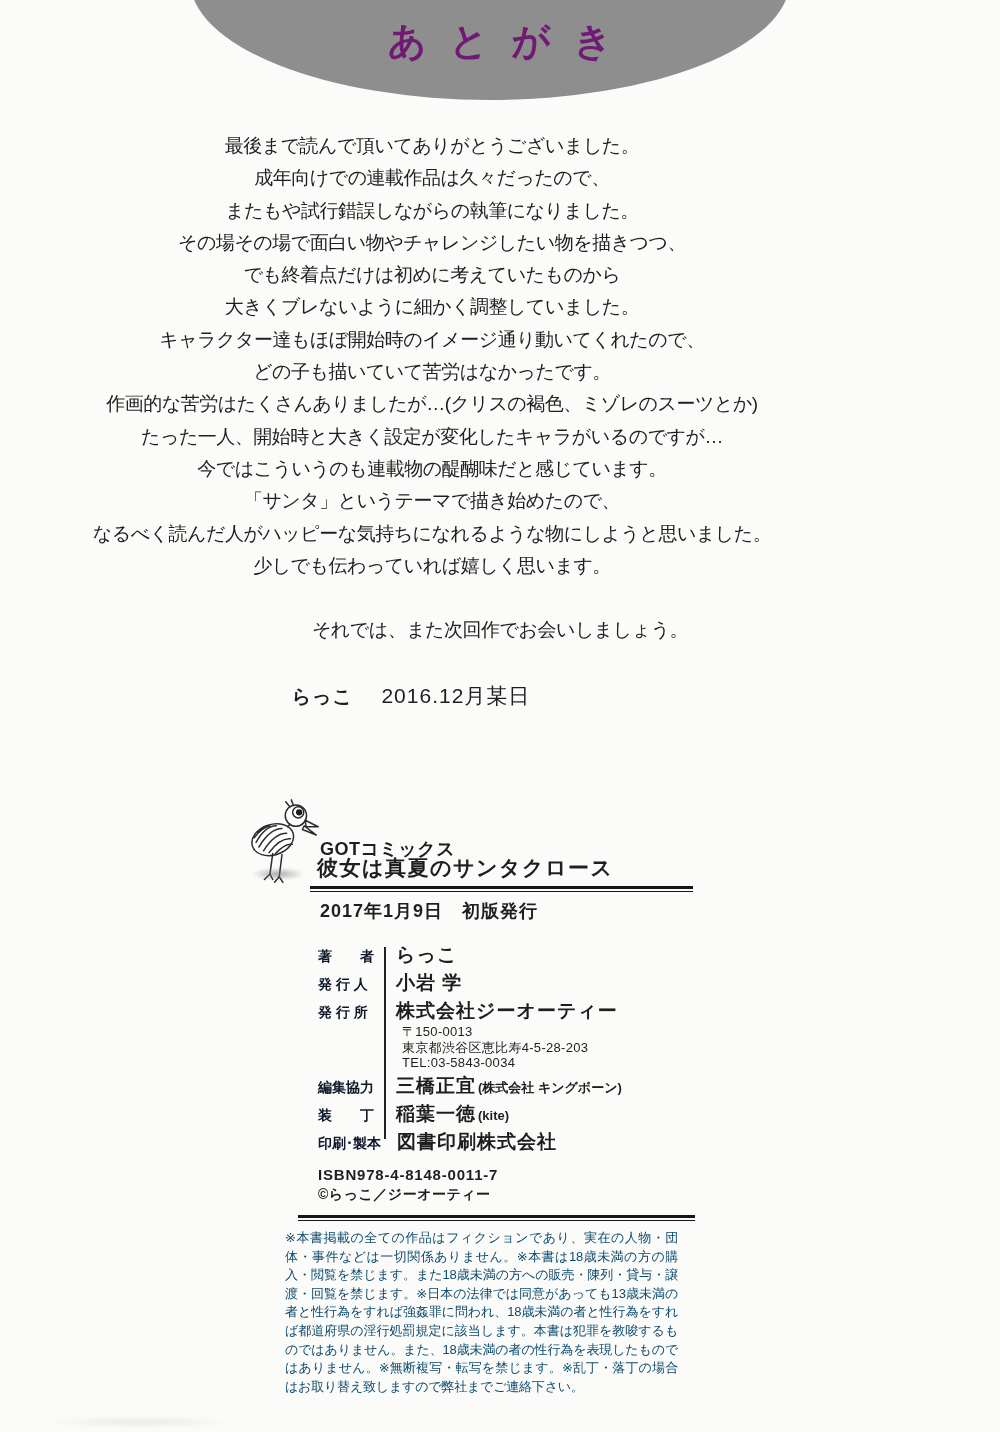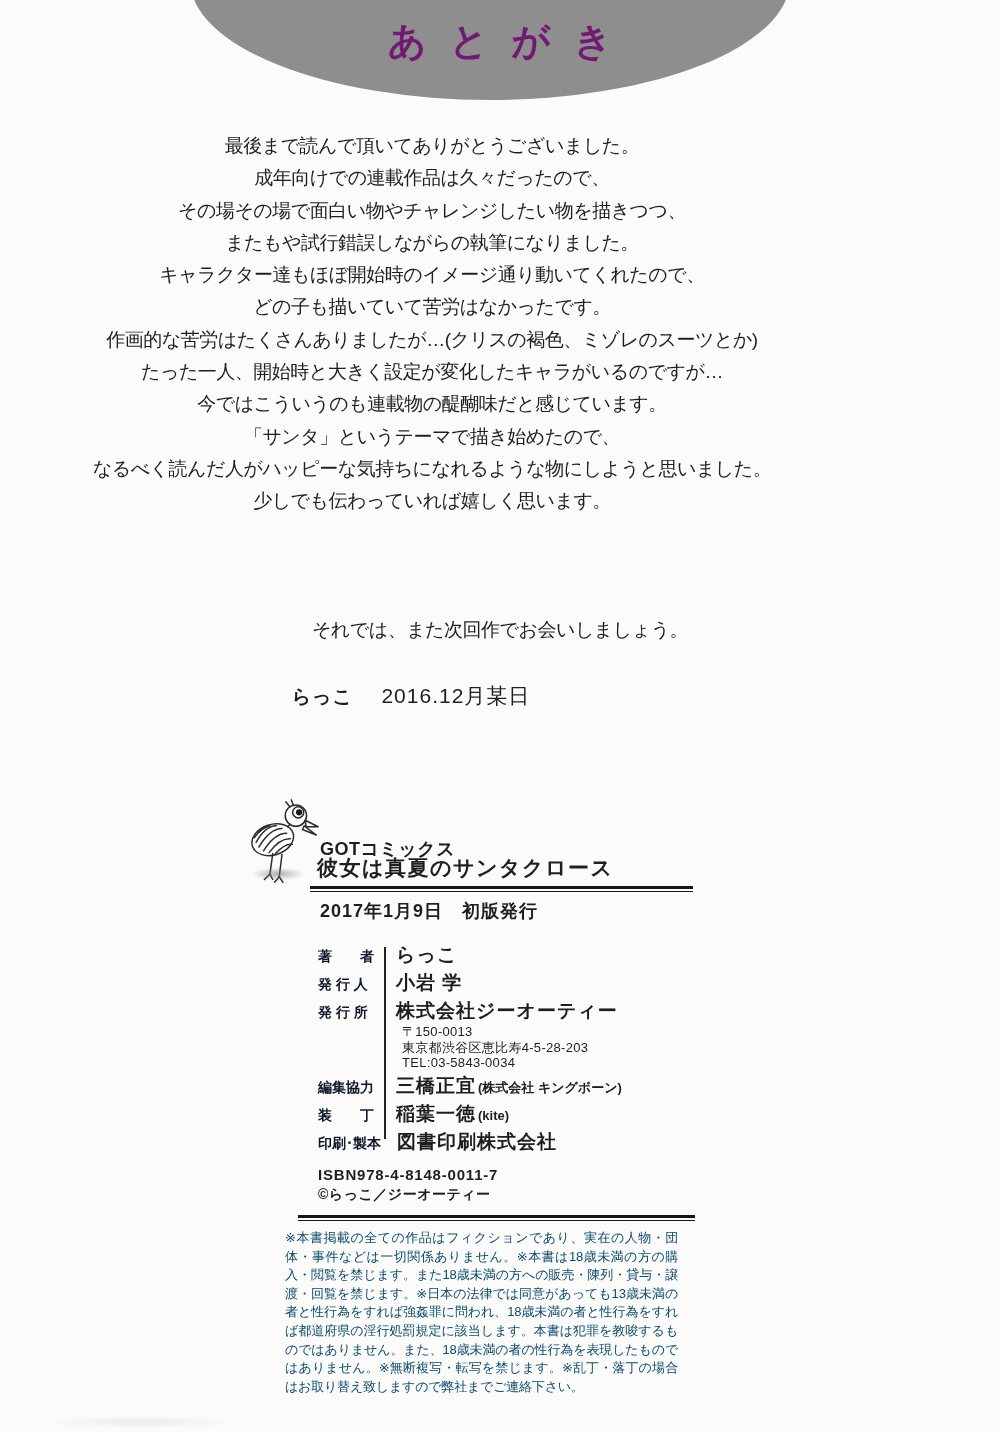--- a/index.html
+++ b/index.html
@@ -95,22 +95,24 @@
 <body>
 
 <div class="page">
 
   <div class="badge-ellipse" style="background: rgb(142, 142, 142);"></div>
   <div class="badge-text">あとがき</div>
 
   <div class="afterword" id="afterword-lines">
       <div class="aw-line">最後まで読んで頂いてありがとうございました。</div>
       <div class="aw-line">成年向けでの連載作品は久々だったので、</div>
+      <div class="aw-line">またもや試行錯誤しながらの執筆になりました。</div>
       <div class="aw-line">その場その場で面白い物やチャレンジしたい物を描きつつ、</div>
-      <div class="aw-line">またもや試行錯誤しながらの執筆になりました。</div>
+      <div class="aw-line">でも終着点だけは初めに考えていたものから</div>
+      <div class="aw-line">大きくブレないように細かく調整していました。</div>
       <div class="aw-line">キャラクター達もほぼ開始時のイメージ通り動いてくれたので、</div>
       <div class="aw-line">どの子も描いていて苦労はなかったです。</div>
       <div class="aw-line">作画的な苦労はたくさんありましたが…(クリスの褐色、ミゾレのスーツとか)</div>
       <div class="aw-line">たった一人、開始時と大きく設定が変化したキャラがいるのですが…</div>
       <div class="aw-line">今ではこういうのも連載物の醍醐味だと感じています。</div>
       <div class="aw-line">「サンタ」というテーマで描き始めたので、</div>
       <div class="aw-line">なるべく読んだ人がハッピーな気持ちになれるような物にしようと思いました。</div>
       <div class="aw-line">少しでも伝わっていれば嬉しく思います。</div>
     </div>
 

